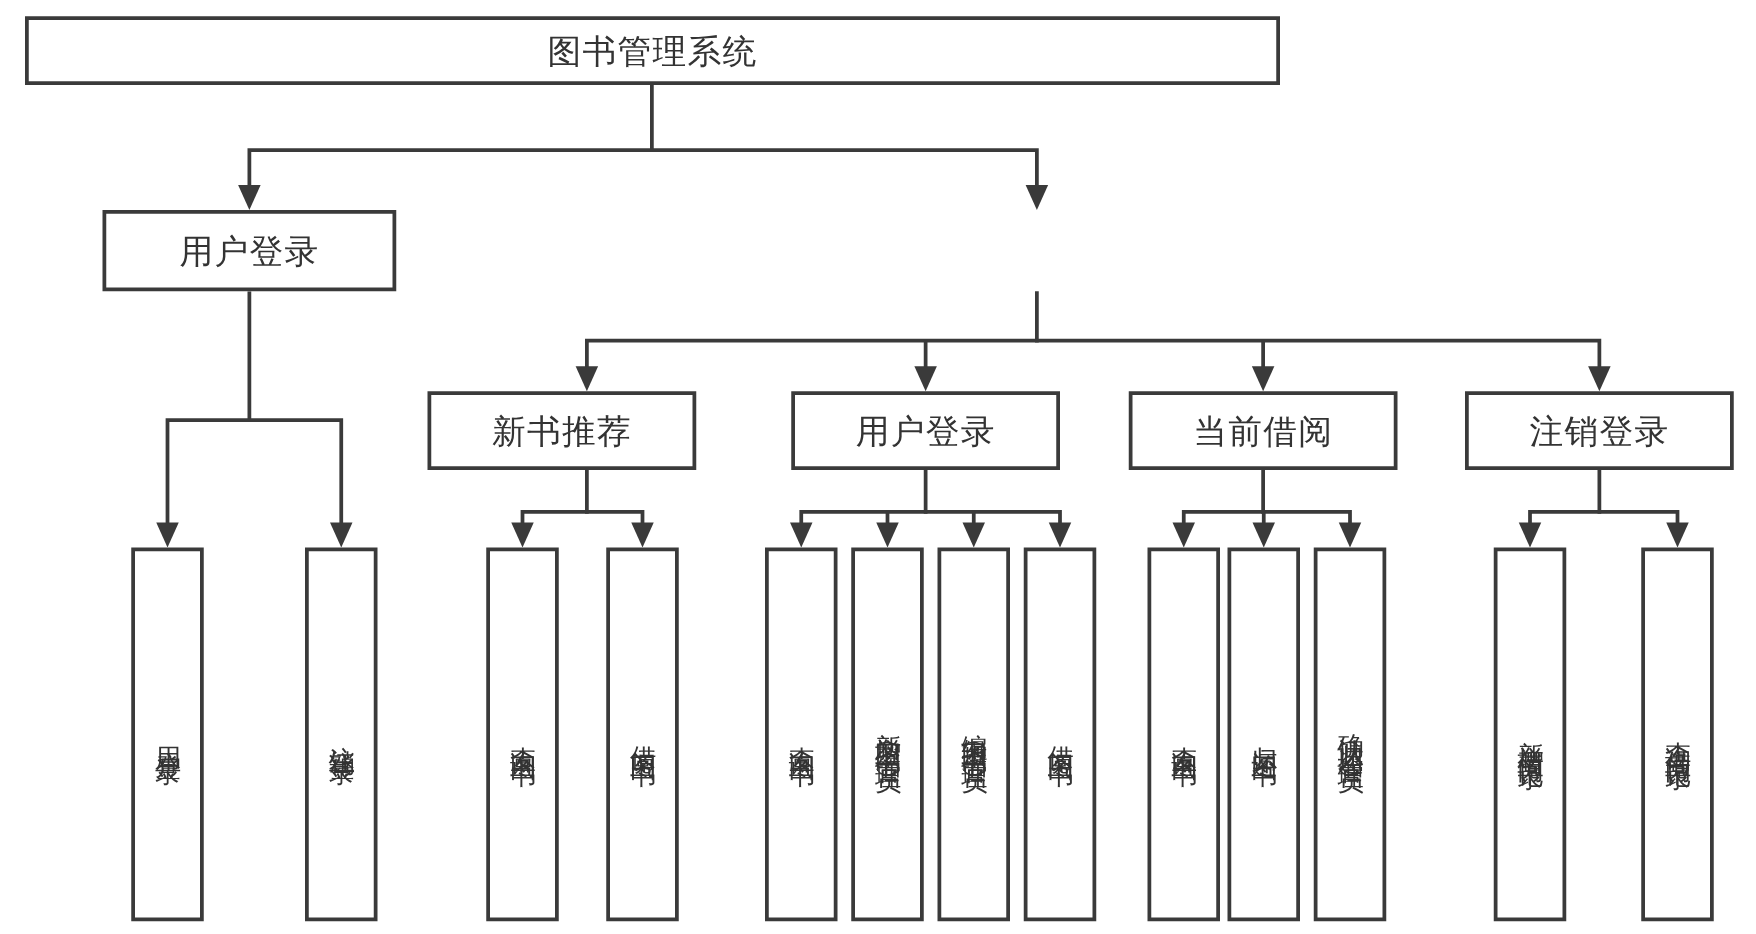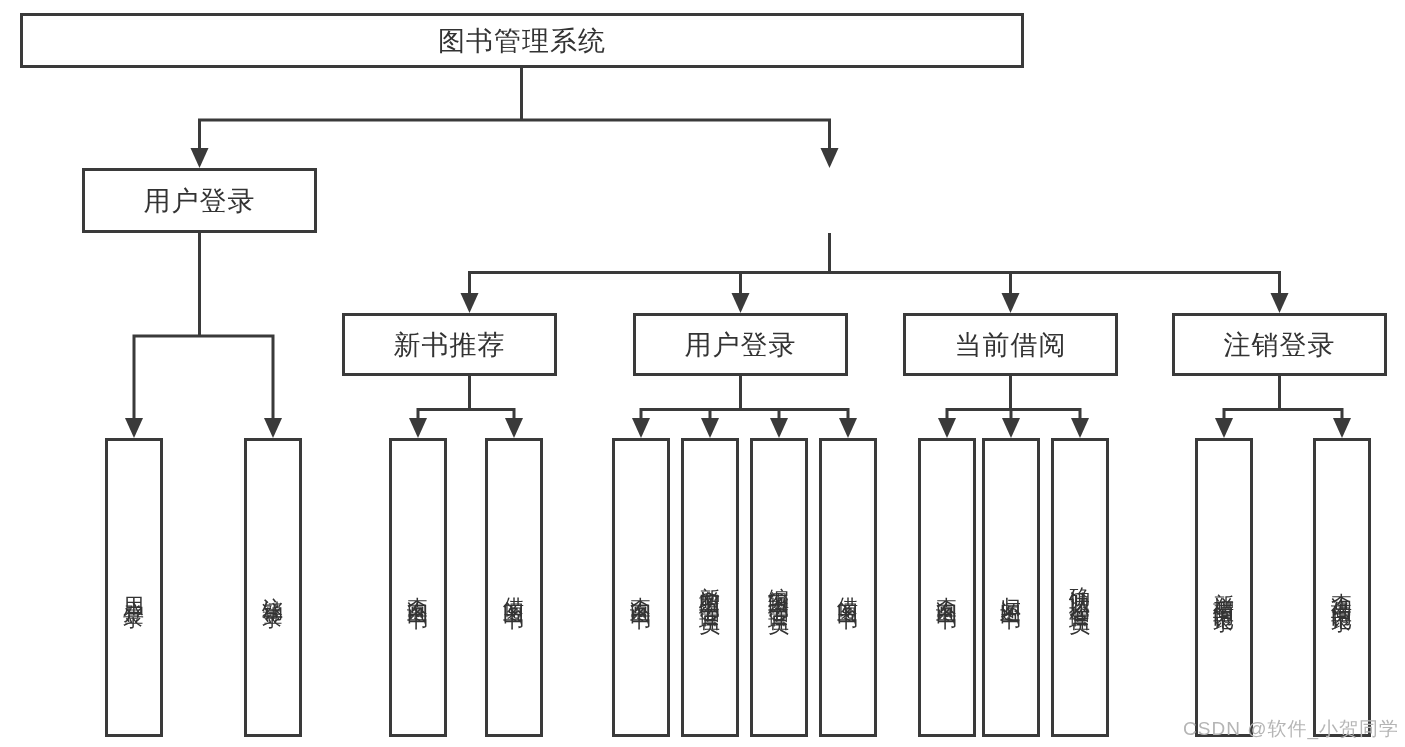--- a/index.html
+++ b/index.html
@@ -153,15 +153,14 @@
     <span class="v-label">确认归还（管理员）</span>
   </div>
 
   <div class="node leaf" style="left:1195px">
     <span class="v-label">新增借阅记录</span>
   </div>
   <div class="node leaf" style="left:1313px">
     <span class="v-label">查询借阅记录</span>
   </div>
 
-  <div id="watermark">CSDN @软件_小贺同学</div>
 
 </div>
 
 </body></html>

